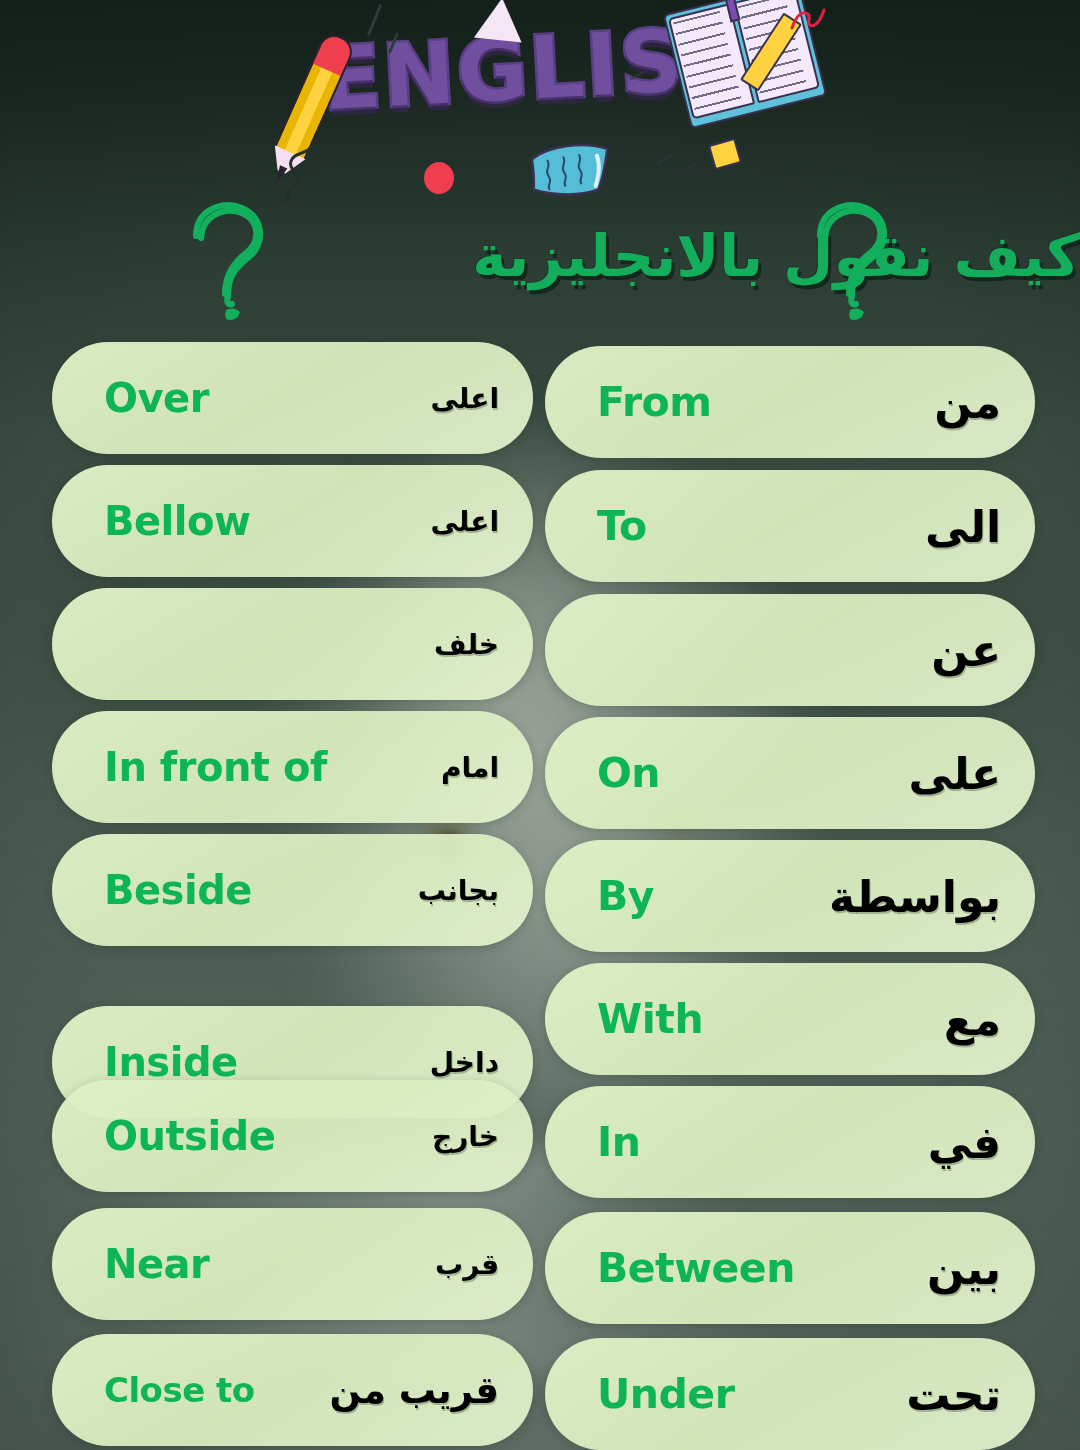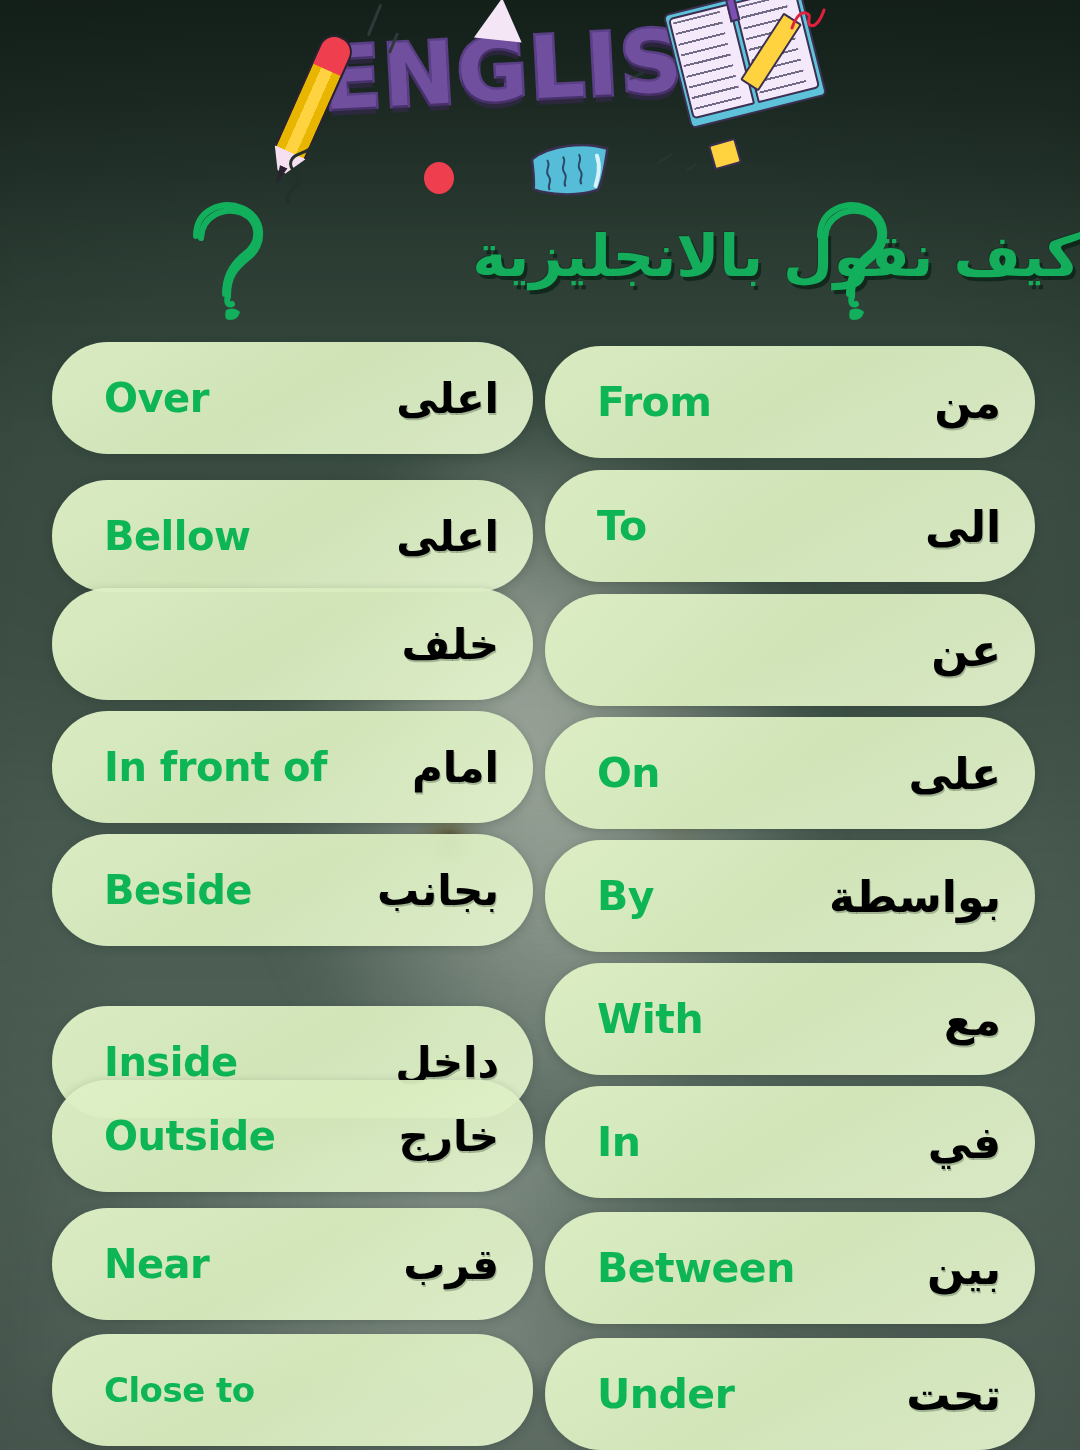--- a/index.html
+++ b/index.html
@@ -139,21 +139,21 @@
     font-family:"DejaVu Sans", sans-serif;
     font-size:40px;font-weight:700;letter-spacing:-.5px;
     white-space:nowrap;
     flex:0 0 auto;
   }
   .ar{
     margin-left:auto;
     direction:rtl;
     color:#000000;
     font-family:"DejaVu Sans", sans-serif;
-    font-size:42px;font-weight:700;
+    font-size:28px;font-weight:700;
     white-space:nowrap;
     text-shadow:1px 2px 0 rgba(40,60,40,.30);
     flex:0 0 auto;
   }
   .col.right .en{font-size:41px;}
   .col.right .ar{font-size:44px;}
 
   .pill.tight .en{font-size:34px;text-align:right;}
   .pill.tight .ar{font-size:37px;}
 </style>
@@ -240,21 +240,21 @@
   </div>
 </div>
 
 <div class="grid">
 
   <div class="col left">
     <div class="pill" style="top:342px">
       <span class="en">Over</span>
       <span class="ar">اعلى</span>
     </div>
-    <div class="pill" style="top:480px">
+    <div class="pill" style="top:465px">
       <span class="en">Bellow</span>
       <span class="ar">اعلى</span>
     </div>
     <div class="pill" style="top:588px">
       <span class="ar">خلف</span>
     </div>
     <div class="pill" style="top:711px">
       <span class="en">In front of</span>
       <span class="ar">امام</span>
     </div>
@@ -269,20 +269,21 @@
     <div class="pill" style="top:1080px">
       <span class="en">Outside</span>
       <span class="ar">خارج</span>
     </div>
     <div class="pill" style="top:1208px">
       <span class="en">Near</span>
       <span class="ar">قرب</span>
     </div>
     <div class="pill tight" style="top:1334px">
       <span class="en">Close to</span>
+      <span class="ar">قريب من</span>
     </div>
   </div>
 
   <div class="col right">
     <div class="pill" style="top:346px">
       <span class="en">From</span>
       <span class="ar">من</span>
     </div>
     <div class="pill" style="top:470px">
       <span class="en">To</span>

